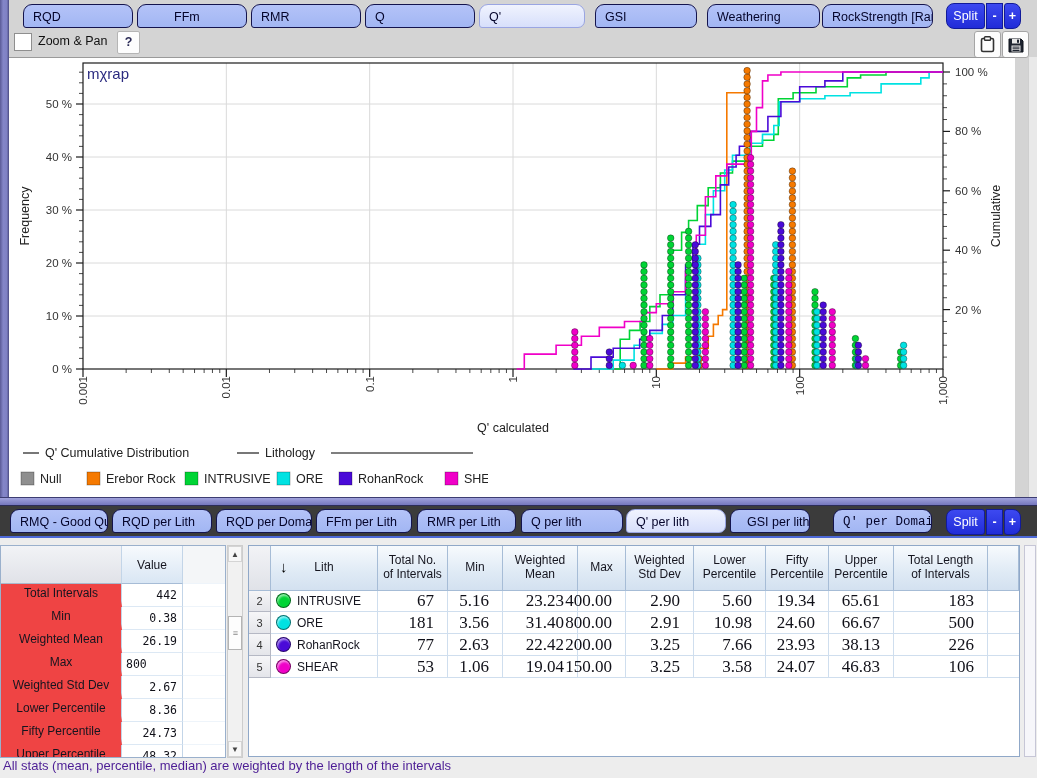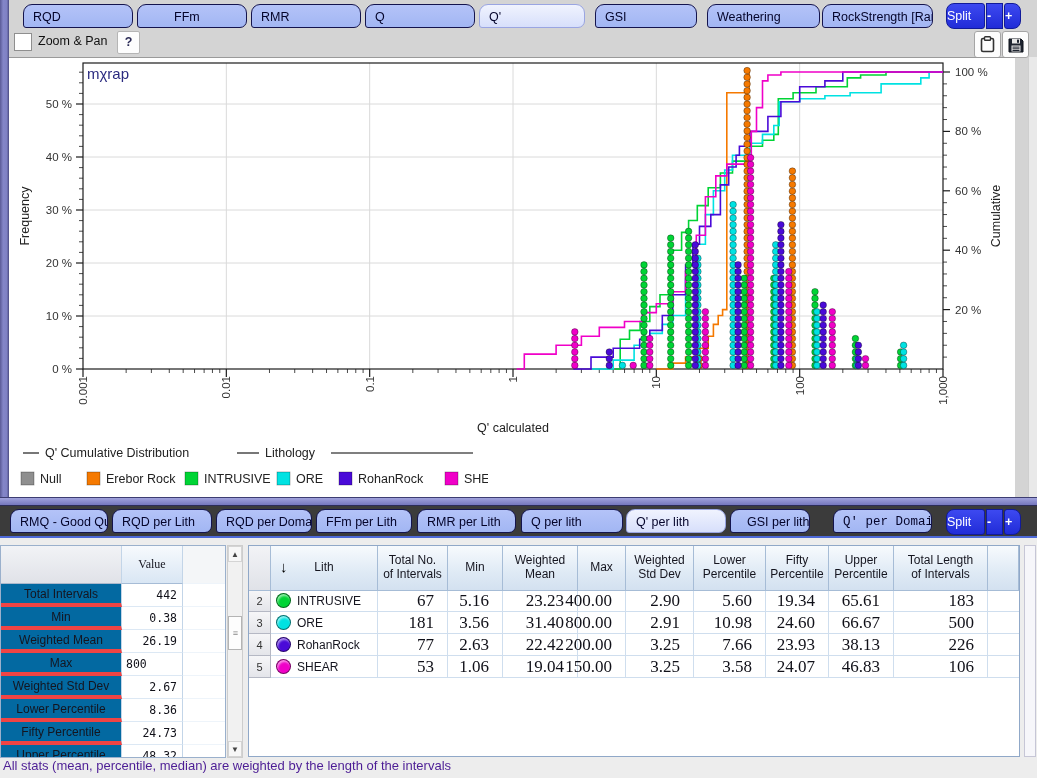--- a/index.html
+++ b/index.html
@@ -9,21 +9,21 @@
   .tabbar{position:absolute;height:30px;}
   .tab{position:absolute;top:4px;height:24px;line-height:24px;
     background:linear-gradient(#b4c3f8,#a2b6f3);
     border:1.5px solid #14144e;border-radius:9px 9px 7px 3px;
     font-size:12.5px;color:#04042a;padding-left:9px;box-sizing:border-box;
     white-space:nowrap;overflow:hidden;}
   .tab.selected{background:linear-gradient(#f0f3fe,#d7dffb);border-color:#9aa5e2;}
   .bottom-tabbar .tab{top:3px;}
   .split-cluster{position:absolute;top:3px;height:26px;display:flex;}
   .split-btn{background:linear-gradient(#3d49f0,#212cd8);color:#fff;border:1px solid #111a9a;
-    font-size:12.5px;line-height:24px;box-sizing:border-box;}
+    font-size:12.5px;text-align:center;line-height:24px;box-sizing:border-box;}
   .split-main{width:39px;border-radius:8px 3px 3px 8px;}
   .split-minus{width:17px;margin-left:1px;font-weight:bold;}
   .split-plus{width:17px;margin-left:1px;border-radius:3px 8px 8px 3px;font-weight:bold;}
   
   .toolbar{position:absolute;left:9px;top:30px;width:816px;height:27px;background:#d4d4d4;}
   .checkbox{position:absolute;left:5px;top:3px;width:16px;height:16px;background:#fff;
     border:1px solid #8f8f8f;}
   .cb-label{position:absolute;left:29px;top:4px;font-size:12.5px;color:#111;}
   .help-btn{position:absolute;left:108px;top:1px;width:21px;height:21px;background:#fdfdfd;
     border:1px solid #b5b5b5;border-radius:2px;text-align:center;line-height:21px;
@@ -42,31 +42,31 @@
     border-bottom:1px solid #2c2c58;box-sizing:border-box;}
   
   .bottom-section{position:absolute;left:0;top:506px;width:1037px;height:272px;background:#ededed;}
   .bottom-tabbar{position:absolute;left:0;top:0;width:1037px;height:32px;background:#3b3b3b;
     border-bottom:2px solid #4d69d8;box-sizing:border-box;}
   
   .stats-table{position:absolute;left:0;top:39px;width:226px;height:213px;background:#fff;
     overflow:hidden;border:1px solid #9ab0cc;box-sizing:border-box;font-size:12px;}
   .st-row{display:flex;height:23px;}
   .st-header{height:38px;}
-  .st-label{width:121px;background:#0369a1;border-right:1px solid #c3d5e8;
-    border-bottom:4px solid #ef4444;display:flex;align-items:center;justify-content:center;
+  .st-label{width:121px;background:#ef4444;border-right:1px solid #c3d5e8;
+    border-bottom:6px solid #ef4444;display:flex;align-items:center;justify-content:center;
     color:#15151f;box-sizing:border-box;}
   .st-value{width:61px;background:#fff;border-right:1px solid #c3d5e8;border-bottom:1px solid #dce8f4;
     display:flex;align-items:center;justify-content:flex-end;padding-right:5px;
     font-family:"DejaVu Sans Mono",monospace;font-size:11.5px;color:#101018;box-sizing:border-box;}
   .st-value.left{justify-content:flex-start;padding-left:4px;}
   .st-filler{flex:1;background:#fff;border-bottom:1px solid #eef4fa;}
   .st-header .st-label{background:linear-gradient(#f2f3f6,#e0e2e8);border-bottom:1px solid #aab8cc;}
   .st-header .st-value{background:linear-gradient(#f7fafd,#d9e6f4);border-bottom:1px solid #a6bcd6;
-    font-family:Liberation Serif, serif;font-size:12px;justify-content:center;padding:0;color:#15151f;}
+    font-family:Liberation Sans, sans-serif;font-size:12px;justify-content:center;padding:0;color:#15151f;}
   .st-header .st-filler{background:#f4f6f8;}
   
   .vscroll{position:absolute;left:227px;top:39px;width:16px;height:213px;background:#f1f1f1;
     border:1px solid #cdcdcd;box-sizing:border-box;}
   .vs-arrow{position:absolute;left:0;width:14px;height:16px;background:#f7f7f7;border:1px solid #d4d4d4;
     box-sizing:border-box;text-align:center;font-size:8px;line-height:15px;color:#444;}
   .vs-thumb{position:absolute;left:0;top:70px;width:14px;height:34px;background:#fdfdfd;
     border:1px solid #b4b4b4;box-sizing:border-box;text-align:center;font-size:9px;
     line-height:32px;color:#888;letter-spacing:-1px;}
   .rscroll{position:absolute;left:1024px;top:39px;width:12px;height:212px;background:#f6f6fa;

